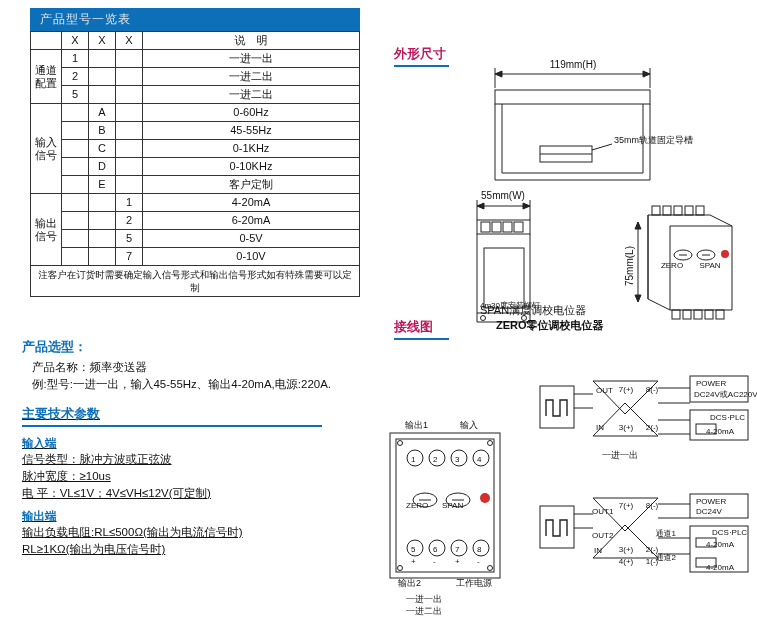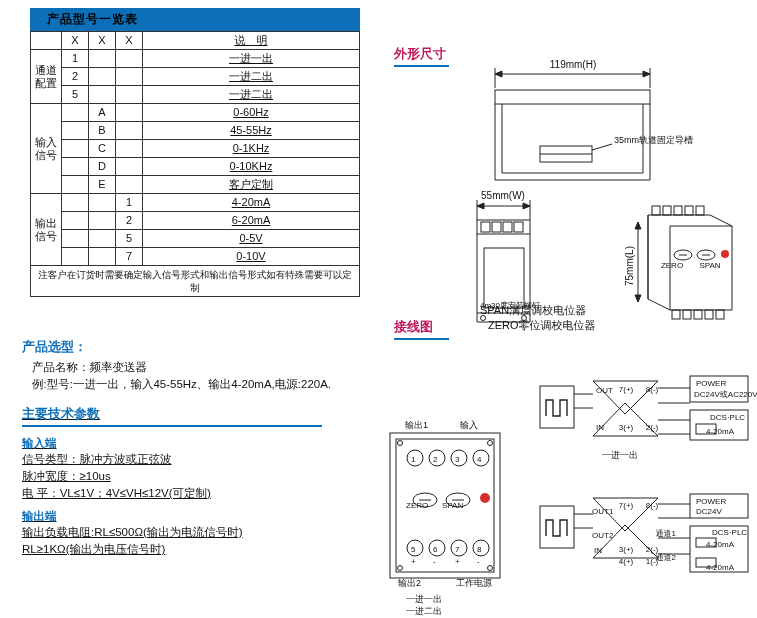--- a/index.html
+++ b/index.html
@@ -3,26 +3,26 @@
 <meta charset="utf-8">
 <style>
   html,body{margin:0;padding:0;}
   body{width:757px;height:618px;background:#fff;font-family:"Liberation Sans","DejaVu Sans",sans-serif;color:#111;position:relative;overflow:hidden;}
   .page{position:relative;width:757px;height:618px;}
 
   
   .left{position:absolute;left:0;top:0;width:380px;height:618px;}
 
   .tbl-wrap{position:absolute;left:30px;top:8px;width:330px;}
-  .tbl-title{background:#0d6fb8;color:#000000;font-size:12px;font-weight:bold;padding:3px 17px;letter-spacing:1px;}
+  .tbl-title{background:#0d6fb8;color:#e5e5e5;font-size:12px;font-weight:normal;padding:3px 10px;letter-spacing:1px;}
   table.modeltbl{border-collapse:collapse;width:330px;font-size:11px;}
   table.modeltbl td{border:1px solid #333;text-align:center;padding:1px 2px;height:15px;line-height:13px;}
   .vert{width:26px;font-size:11px;line-height:13px;}
   .xcol{width:22px;}
-  .desc{text-align:center;text-decoration:underline;}
+  .desc{text-align:center;}
   .note{font-size:9.5px;text-align:left;padding:2px 4px !important;line-height:12px;}
 
   .sec-h{color:#0d6fb8;font-weight:bold;font-size:13px;}
   .sec-line{border-bottom:2px solid #0d6fb8;width:300px;margin-top:2px;}
   .blue-sub{color:#0d6fb8;font-weight:bold;font-size:11.5px;}
   .txt{font-size:11.5px;line-height:17px;}
 
   #sel-block{position:absolute;left:22px;top:338px;width:350px;}
   #spec-block{position:absolute;left:22px;top:405px;width:350px;text-decoration:underline;}
 
@@ -239,21 +239,21 @@
       <text class="lbl" x="193" y="58" text-anchor="middle">119mm(H)</text>
       <text class="lbl-cn" x="234" y="133">35mm轨道固定导槽</text>
       <text class="lbl" x="123" y="189" text-anchor="middle">55mm(W)</text>
       <text class="lbl" x="253" y="256" text-anchor="middle" transform="rotate(-90 253 256)">75mm(L)</text>
       <text class="lbl-sm" x="100" y="298">4m30度安装螺钉</text>
       <text class="lbl-sm" x="292" y="258" text-anchor="middle">ZERO</text>
       <text class="lbl-sm" x="330" y="258" text-anchor="middle">SPAN</text>
     </svg>
 
     <div class="cap" style="position:absolute;left:100px;top:303px;">SPAN满度调校电位器</div>
-    <div class="cap" style="position:absolute;left:108px;top:318px;">ZERO零位调校电位器</div>
+    <div class="cap" style="position:absolute;left:116px;top:318px;font-weight:bold;">ZERO零位调校电位器</div>
 
     <svg width="377" height="270" style="position:absolute;left:0;top:348px;">
       <g stroke="#222" fill="none" stroke-width="1">
 
         <rect x="10" y="85" width="110" height="145" fill="#fff"></rect>
         <rect x="16" y="91" width="98" height="133"></rect>
         <circle cx="20" cy="95" r="2.5"></circle>
           <circle cx="110" cy="95" r="2.5"></circle>
         <circle cx="20" cy="220" r="2.5"></circle>
           <circle cx="110" cy="220" r="2.5"></circle>

